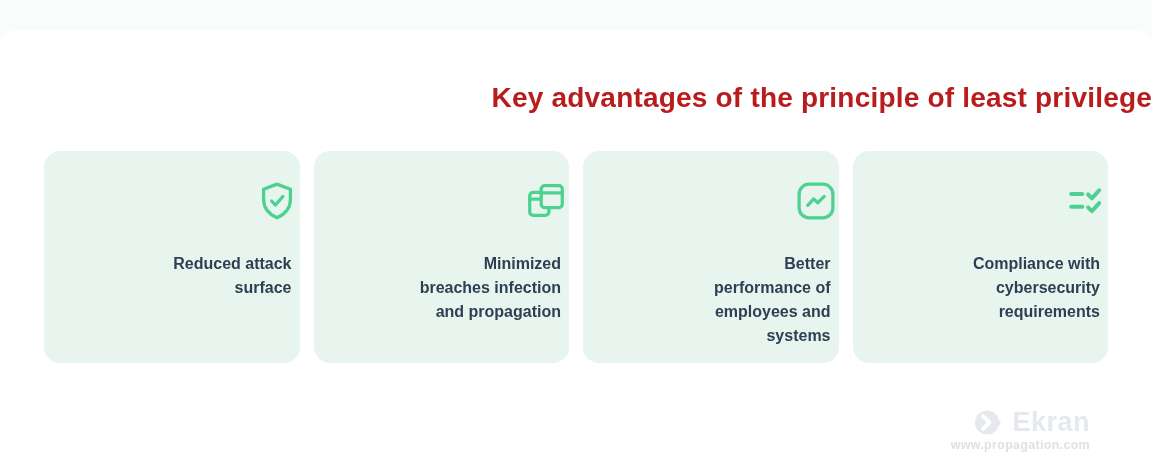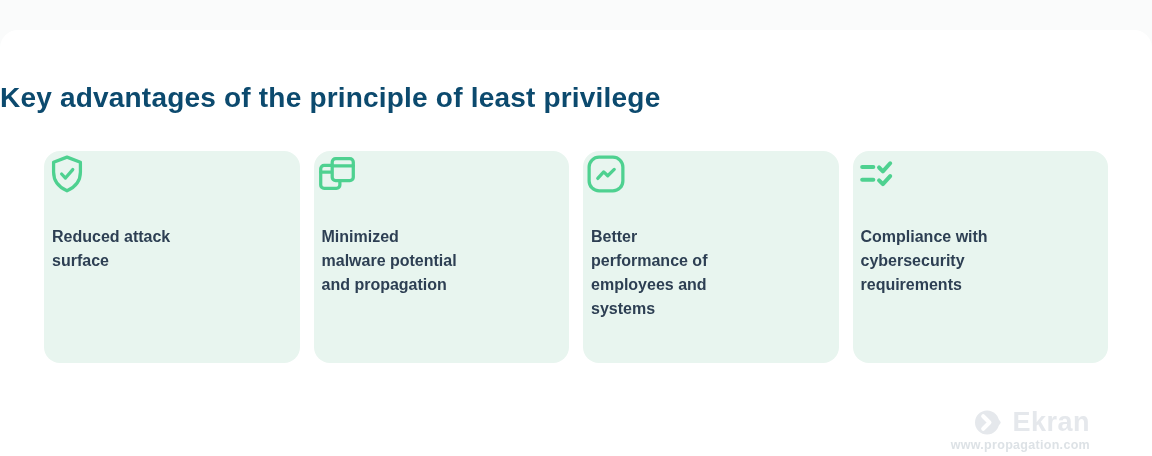--- a/index.html
+++ b/index.html
@@ -9,39 +9,40 @@
     font-family:"Liberation Sans",sans-serif;
     position:relative;overflow:hidden;
   }
   .panel{
     position:absolute;left:0;right:0;top:30px;bottom:0;
     background:#ffffff;
     border-radius:18px 18px 0 0;
   }
   .title{
     margin:48px 0 0;
-    text-align:left;
+    text-align:right;
     font-size:28px;
     font-weight:700;
     letter-spacing:.2px;
-    color:#0c4a6e;
+    color:#b91c1c;
     line-height:40px;
   }
   .cards{
     display:flex;
     gap:14px;
     margin:33px 44px 0;
   }
   .card{
     flex:1;
     height:212px;
     box-sizing:border-box;
     background:#e8f5ef;
     border-radius:16px;
-    text-align:left;
+    text-align:right;
+    padding-top:27px;
   }
   .card svg{width:46px;height:46px;display:inline-block;}
   .card .label{
     margin:24px 8px 0;
     font-size:16px;
     line-height:24px;
     font-weight:600;
     color:#2d3f53;
     white-space:pre-line;
   }
@@ -82,21 +83,21 @@
     </div>
 
     <div class="card">
       <svg viewBox="0 0 24 24">
         <rect class="ic" x="3.5" y="7.5" width="10" height="12" rx="1.8"></rect>
         <path class="ic" d="M3.5 11 H13.5"></path>
         <rect class="ic ic-fill" x="9.5" y="4" width="11" height="11.5" rx="1.8"></rect>
         <path class="ic" d="M9.5 7.7 H20.5"></path>
       </svg>
       <div class="label">Minimized
-malware potential
+breaches infection
 and propagation</div>
     </div>
 
 
     <div class="card">
       <svg viewBox="0 0 24 24">
         <rect class="ic" x="3.2" y="3.2" width="17.6" height="17.6" rx="5.2"></rect>
         <path class="ic" d="M7.7 14.3 L10.8 10.9 L12.9 12.9 L16.3 9.6"></path>
       </svg>
       <div class="label">Better

